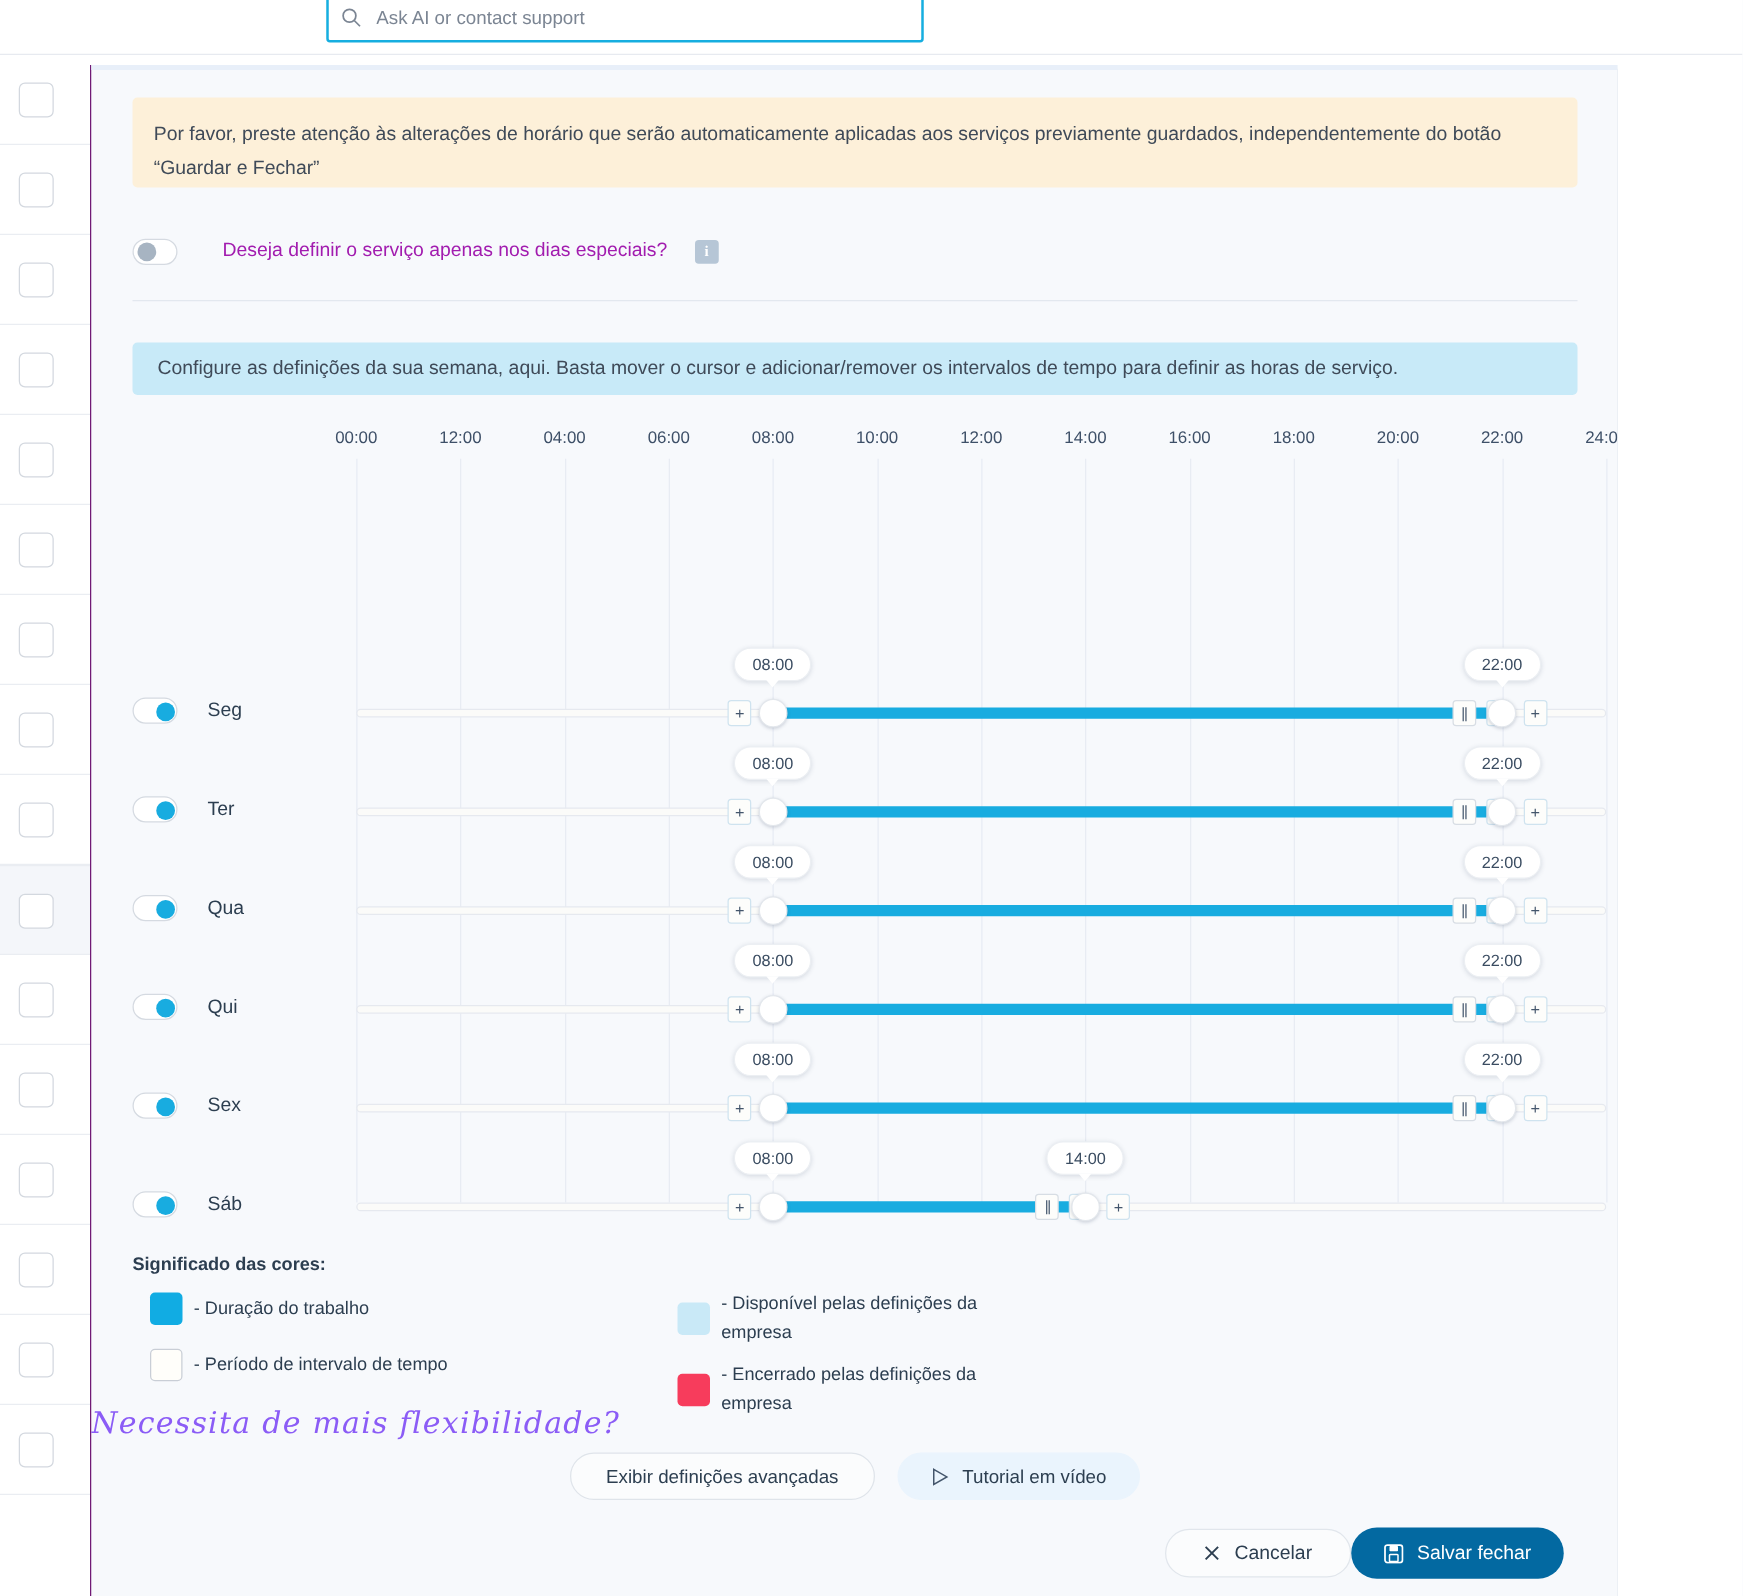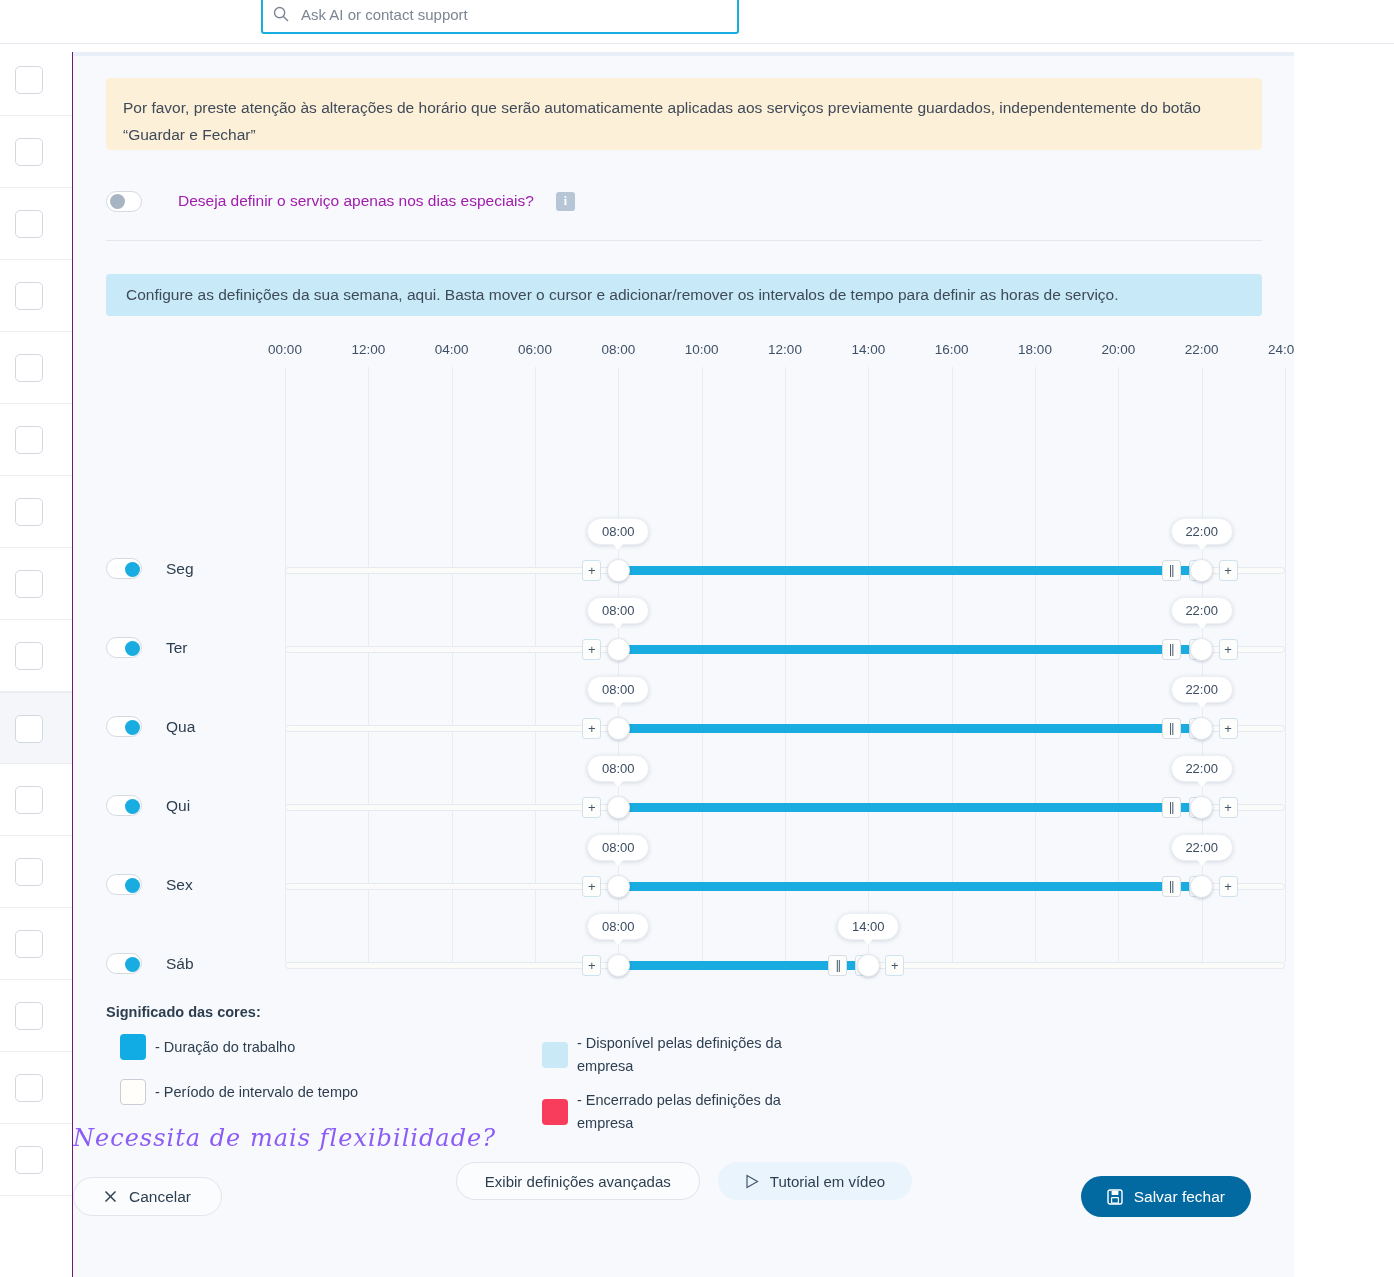--- a/index.html
+++ b/index.html
@@ -198,22 +198,22 @@
   }
   #btn-tut {
     height:38px; padding:0 26px; border-radius:19px;
     background:#eaf4fd; border:1px solid #eaf4fd; color:#2c3e50;
     font-size:15px; display:flex; align-items:center; gap:11px;
     cursor:pointer; font-family:"Liberation Sans", sans-serif;
   }
 
   
   #footer {
-    position:absolute; left:0; top:1116px; width:1222px; height:57px;
-    display:flex; align-items:center; justify-content:space-between;
+    position:absolute; left:0; top:1162px; width:1222px; height:57px;
+    display:flex; align-items:center; justify-content:flex-end;
     padding-right:44px; 
   }
   #btn-cancel {
     height:39px; padding:0 30px; border-radius:20px;
     background:#fbfcfd; border:1px solid #e1e6ec; color:#2c3e50;
     font-size:15.5px; display:flex; align-items:center; gap:12px;
     cursor:pointer; font-family:"Liberation Sans", sans-serif;
   }
   #btn-save {
     height:41px; padding:0 26px; border-radius:21px;

